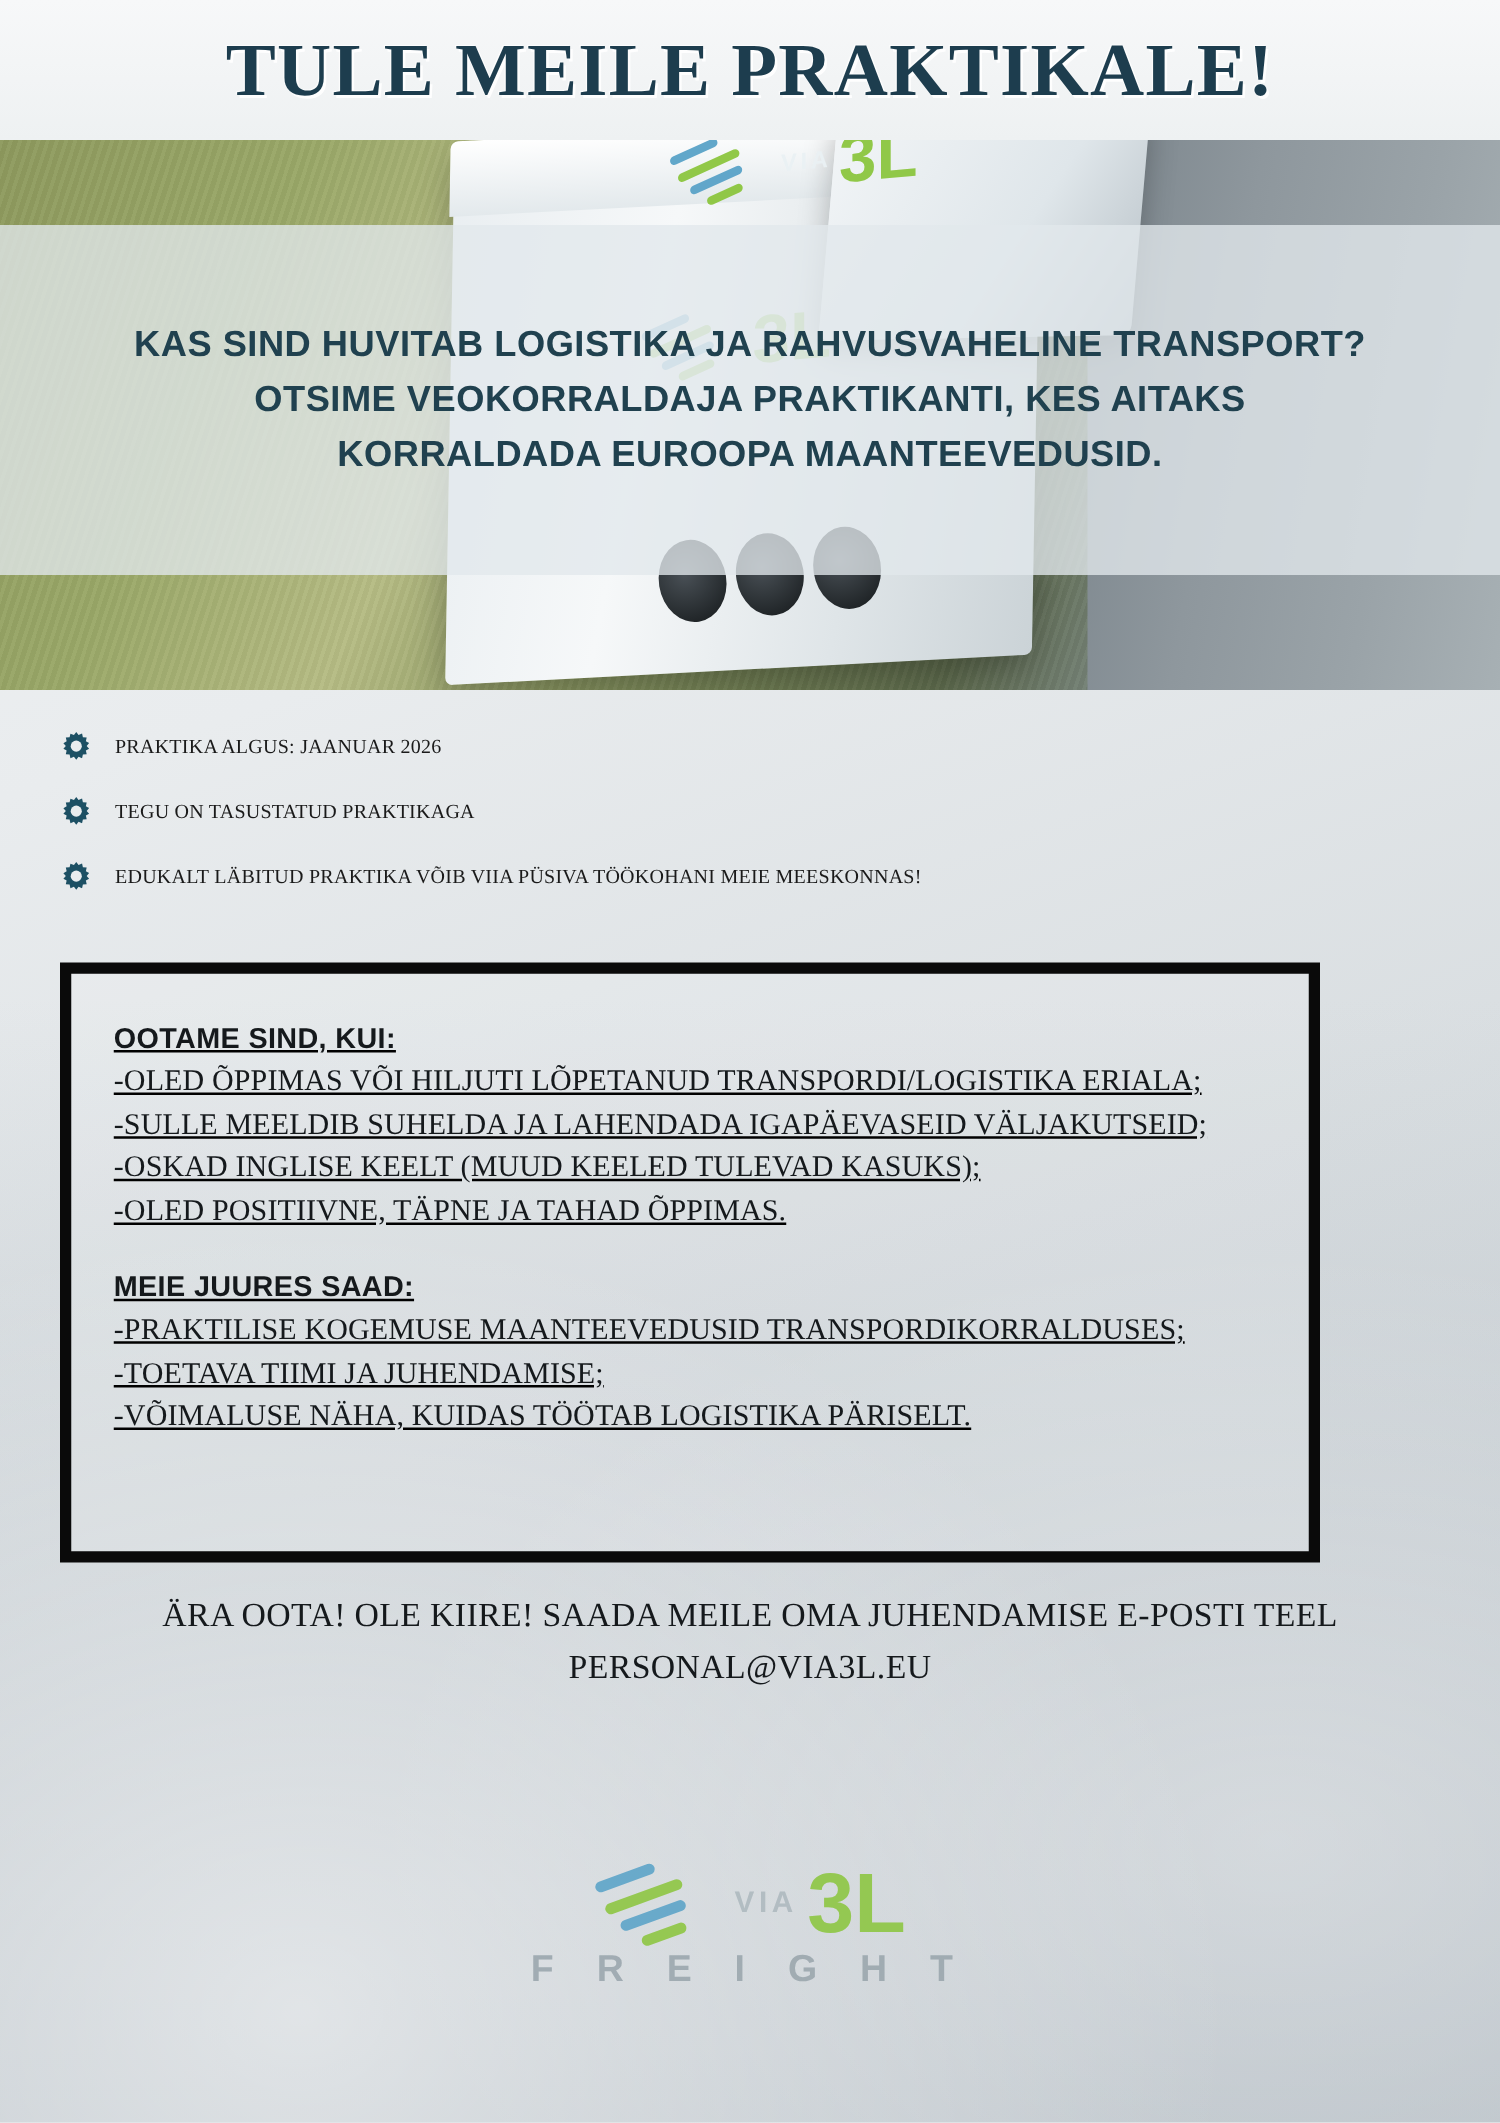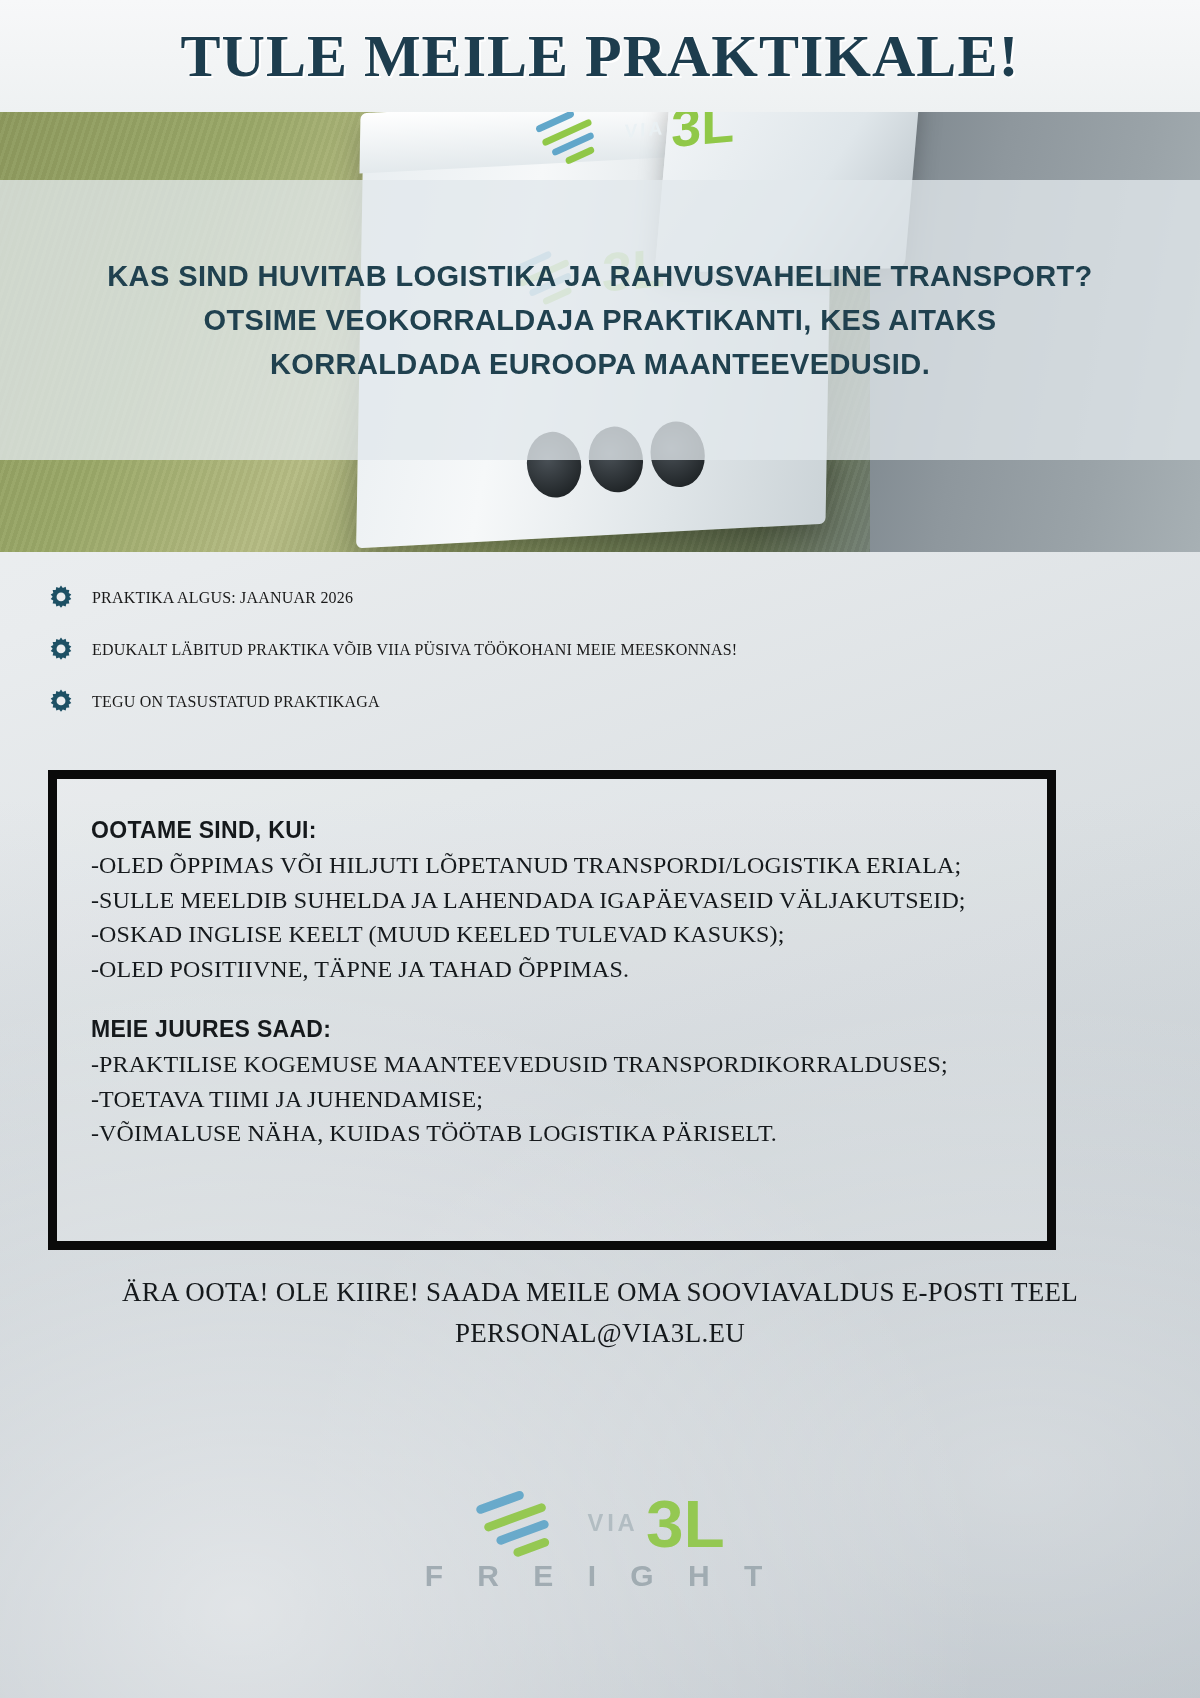--- a/index.html
+++ b/index.html
@@ -262,20 +262,21 @@
   .frame {
     position: absolute;
     top: 770px;
     left: 48px;
     width: 1008px;
     height: 480px;
     border: 9px solid #0a0a0a;
     background: rgba(255,255,255,0.12);
     z-index: 6;
     box-sizing: border-box;
+    text-decoration: underline;
   }
   .frame-inner {
     padding: 38px 34px 0 34px;
     font-family: "Liberation Serif", serif;
     color: #15191c;
   }
   .frame-head {
     font-family: "Liberation Sans", sans-serif;
     font-weight: bold;
     font-size: 23px;
@@ -394,29 +395,29 @@
         <circle cx="12" cy="11" r="4.1" fill="#e9ecee"></circle>
       </svg>
       <span class="bullet-text">PRAKTIKA ALGUS: JAANUAR 2026</span>
     </div>
 
     <div class="bullet">
       <svg class="gear-icon" viewBox="0 0 24 24">
         <path fill="#1d5064" d="M12 0.5l1.7 2.2 2.6-1 .6 2.7 2.8.2-.6 2.7 2.4 1.4-1.8 2.1 1.8 2.1-2.4 1.4.6 2.7-2.8.2-.6 2.7-2.6-1L12 21.1l-1.7-2.2-2.6 1-.6-2.7-2.8-.2.6-2.7L2.5 13l1.8-2.1L2.5 8.8l2.4-1.4-.6-2.7 2.8-.2.6-2.7 2.6 1L12 .5z"></path>
         <circle cx="12" cy="11" r="4.1" fill="#e9ecee"></circle>
       </svg>
-      <span class="bullet-text">EDUKALT LÄBITUD PRAKTIKA VÕIB VIIA PÜSIVA TÖÖKOHANI MEIE MEESKONNAS!</span>
+      <span class="bullet-text">TEGU ON TASUSTATUD PRAKTIKAGA</span>
     </div>
 
     <div class="bullet">
       <svg class="gear-icon" viewBox="0 0 24 24">
         <path fill="#1d5064" d="M12 0.5l1.7 2.2 2.6-1 .6 2.7 2.8.2-.6 2.7 2.4 1.4-1.8 2.1 1.8 2.1-2.4 1.4.6 2.7-2.8.2-.6 2.7-2.6-1L12 21.1l-1.7-2.2-2.6 1-.6-2.7-2.8-.2.6-2.7L2.5 13l1.8-2.1L2.5 8.8l2.4-1.4-.6-2.7 2.8-.2.6-2.7 2.6 1L12 .5z"></path>
         <circle cx="12" cy="11" r="4.1" fill="#e9ecee"></circle>
       </svg>
-      <span class="bullet-text">TEGU ON TASUSTATUD PRAKTIKAGA</span>
+      <span class="bullet-text">EDUKALT LÄBITUD PRAKTIKA VÕIB VIIA PÜSIVA TÖÖKOHANI MEIE MEESKONNAS!</span>
     </div>
 
   </div>
 
   <div class="frame">
     <div class="frame-inner">
       <p class="frame-head">OOTAME SIND, KUI:</p>
       <p class="frame-line">-OLED ÕPPIMAS VÕI HILJUTI LÕPETANUD TRANSPORDI/LOGISTIKA ERIALA;</p>
       <p class="frame-line">-SULLE MEELDIB SUHELDA JA LAHENDADA IGAPÄEVASEID VÄLJAKUTSEID;</p>
       <p class="frame-line">-OSKAD INGLISE KEELT (MUUD KEELED TULEVAD KASUKS);</p>
@@ -425,21 +426,21 @@
       <div class="frame-gap"></div>
 
       <p class="frame-head">MEIE JUURES SAAD:</p>
       <p class="frame-line">-PRAKTILISE KOGEMUSE MAANTEEVEDUSID TRANSPORDIKORRALDUSES;</p>
       <p class="frame-line">-TOETAVA TIIMI JA JUHENDAMISE;</p>
       <p class="frame-line">-VÕIMALUSE NÄHA, KUIDAS TÖÖTAB LOGISTIKA PÄRISELT.</p>
     </div>
   </div>
 
   <div class="cta">
-    <div>ÄRA OOTA! OLE KIIRE! SAADA MEILE OMA SOOVIAVALDUS E-POSTI TEEL</div>
+    <div>ÄRA OOTA! OLE KIIRE! SAADA MEILE OMA JUHENDAMISE E-POSTI TEEL</div>
     <div>PERSONAL@VIA3L.EU</div>
   </div>
 
   <div class="footer-logo">
     <div class="logo-wrap">
       <div class="logo-swoosh">
         <span></span>
           <span></span>
           <span></span>
           <span></span>

